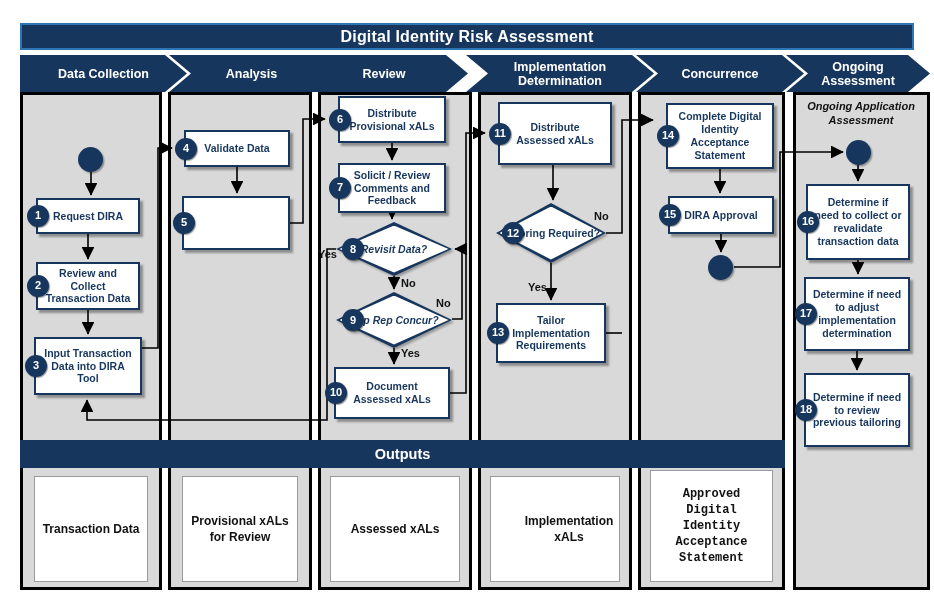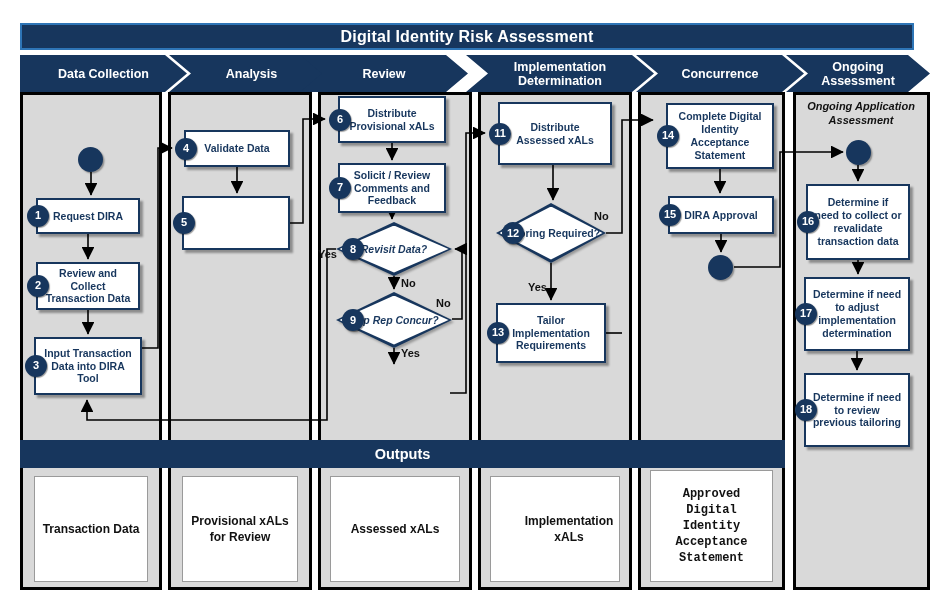--- a/index.html
+++ b/index.html
@@ -167,20 +167,24 @@
     <span class="badge">8</span>
     <span class="diamond-label it">Revisit Data?</span>
   </div>
   <div class="diamond" style="left:336px;top:292px;width:116px;height:56px;">
     <div class="diamond-outer"></div>
     <div class="diamond-inner"></div>
     <span class="badge">9</span>
     <span class="diamond-label it">App Rep Concur?</span>
   </div>
 
+  <div class="node" style="left:334px;top:367px;width:116px;height:52px;">
+    <span class="badge">10</span>
+    <span>Document Assessed xALs</span>
+  </div>
 
   <span class="edge-label" style="left:318px;top:248px;">Yes</span>
   <span class="edge-label" style="left:401px;top:277px;">No</span>
   <span class="edge-label" style="left:436px;top:297px;">No</span>
   <span class="edge-label" style="left:401px;top:347px;">Yes</span>
 
   <div class="node" style="left:498px;top:102px;width:114px;height:63px;">
     <span class="badge">11</span>
     <span>Distribute Assessed xALs</span>
   </div>

